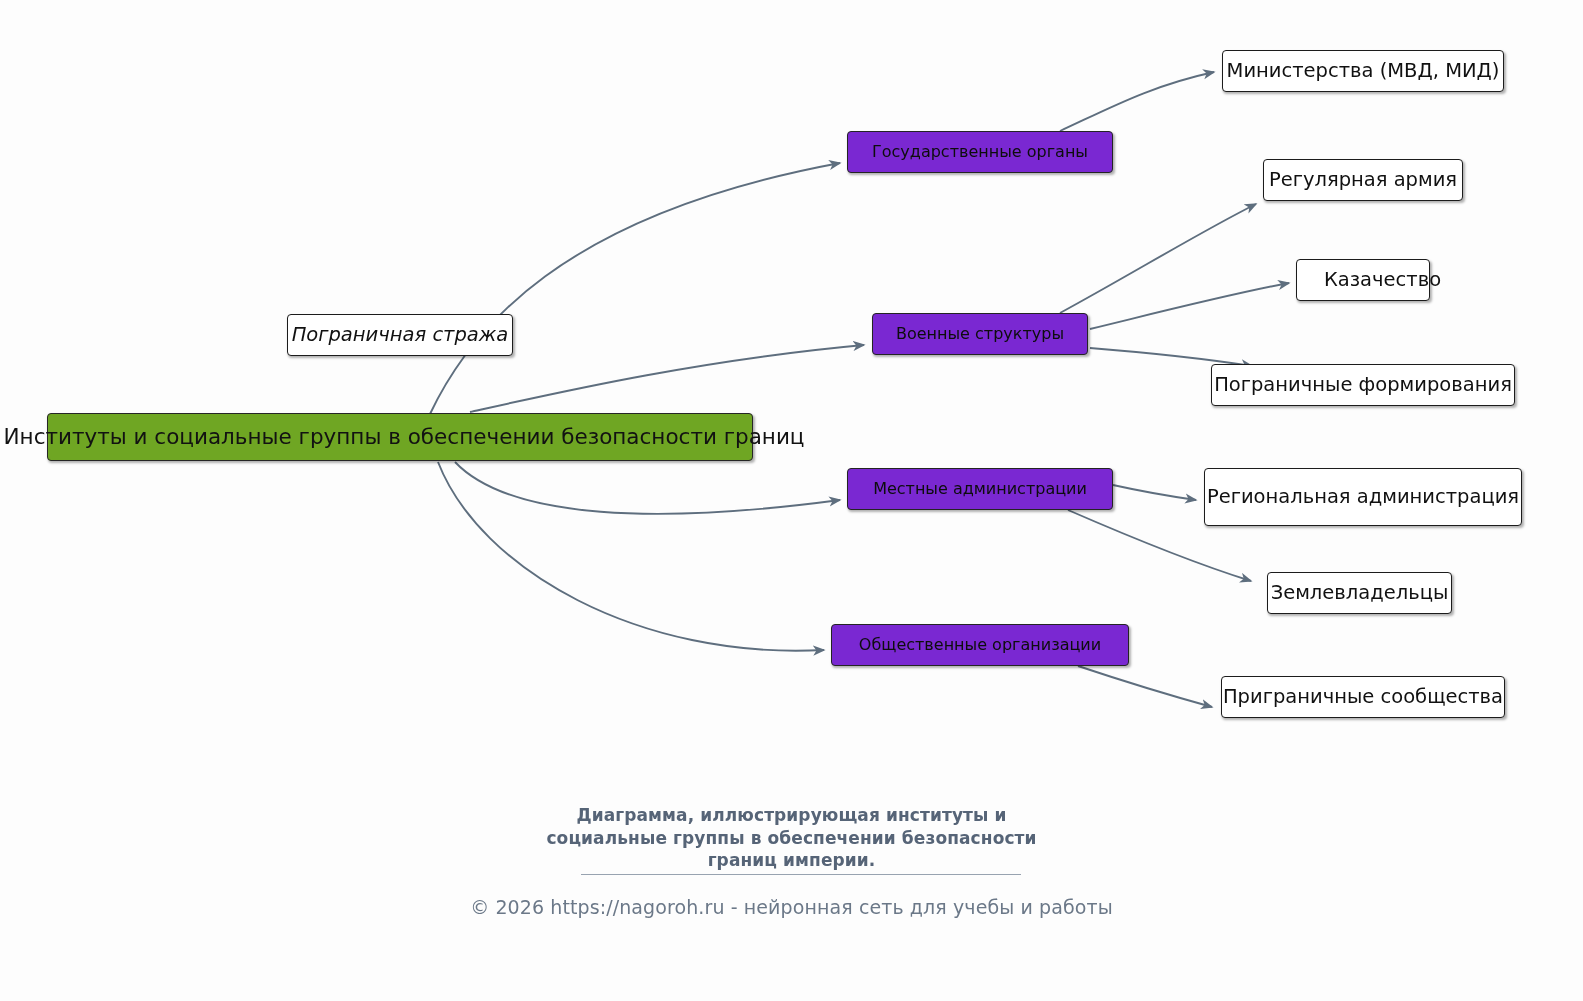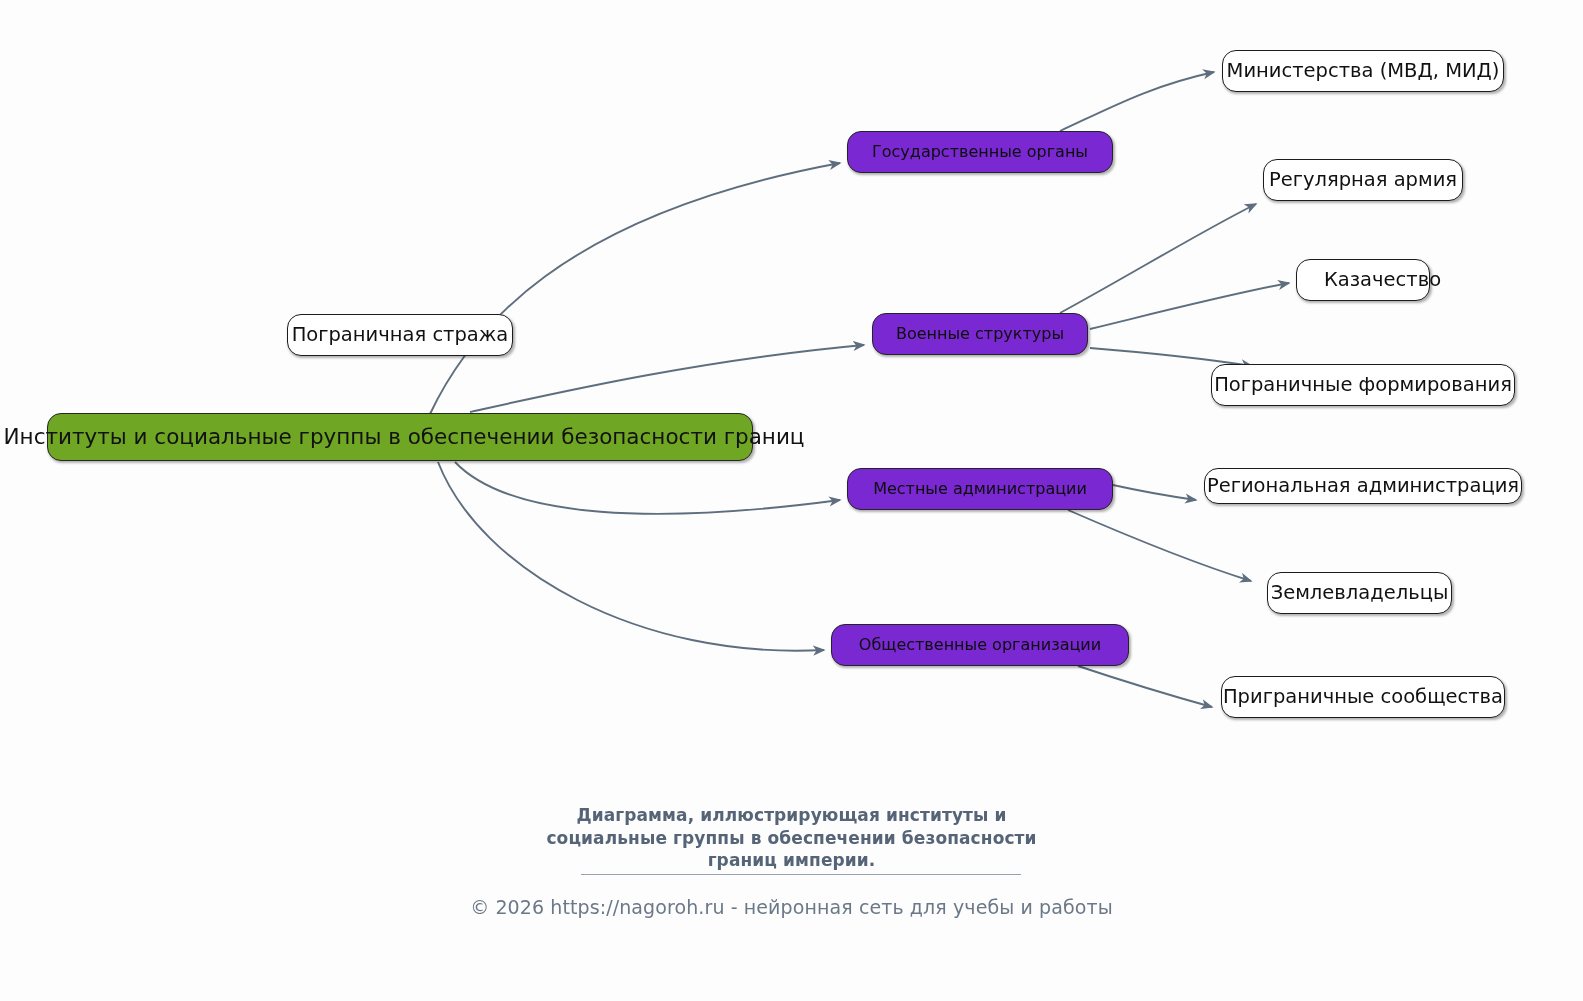--- a/index.html
+++ b/index.html
@@ -26,21 +26,21 @@
     height: 1001px;
     pointer-events: none;
   }
   .node {
     position: absolute;
     box-sizing: border-box;
     display: flex;
     align-items: center;
     justify-content: center;
     text-align: center;
-    border-radius: 14px;
+    border-radius: 4px;
     white-space: nowrap;
     line-height: 1.1;
   }
   .node-root {
     background: #6fa623;
     border: 1.6px solid #262626;
     color: #121212;
     font-size: 21.5px;
     box-shadow: 1.5px 2px 2.5px rgba(0,0,0,0.30);
     padding-left: 8px;
@@ -134,21 +134,21 @@
       <path d="M 1068,510 C 1130,537 1190,562 1251,581"></path>
 
       <path d="M 1078,666 C 1120,680 1165,694 1212,707"></path>
     </g>
   </svg>
 
   <div class="node node-root" style="left:47px; top:413px; width:706px; height:48px;">
     <span>Институты и социальные группы в обеспечении безопасности границ</span>
   </div>
 
-  <div class="node node-plain" style="left:287px; top:314px; width:226px; height:42px;">
+  <div class="node node-plain" style="left:287px; top:314px; width:226px; height:42px;font-style:italic;">
     <span>Пограничная стража</span>
   </div>
 
   <div class="node node-branch" style="left:847px; top:131px; width:266px; height:42px;">
     <span>Государственные органы</span>
   </div>
 
   <div class="node node-branch" style="left:872px; top:313px; width:216px; height:42px;">
     <span>Военные структуры</span>
   </div>
@@ -170,21 +170,21 @@
   </div>
 
   <div class="node node-leaf" style="left:1296px; top:259px; width:134px; height:42px;padding-left:39px;">
     <span>Казачество</span>
   </div>
 
   <div class="node node-leaf" style="left:1211px; top:364px; width:304px; height:42px;">
     <span>Пограничные формирования</span>
   </div>
 
-  <div class="node node-leaf" style="left:1204px; top:468px; width:318px; height:36px;">
+  <div class="node node-leaf" style="left:1204px; top:468px; width:318px; height:58px;">
     <span>Региональная администрация</span>
   </div>
 
   <div class="node node-leaf" style="left:1267px; top:572px; width:185px; height:42px;">
     <span>Землевладельцы</span>
   </div>
 
   <div class="node node-leaf" style="left:1221px; top:676px; width:284px; height:42px;">
     <span>Приграничные сообщества</span>
   </div>

